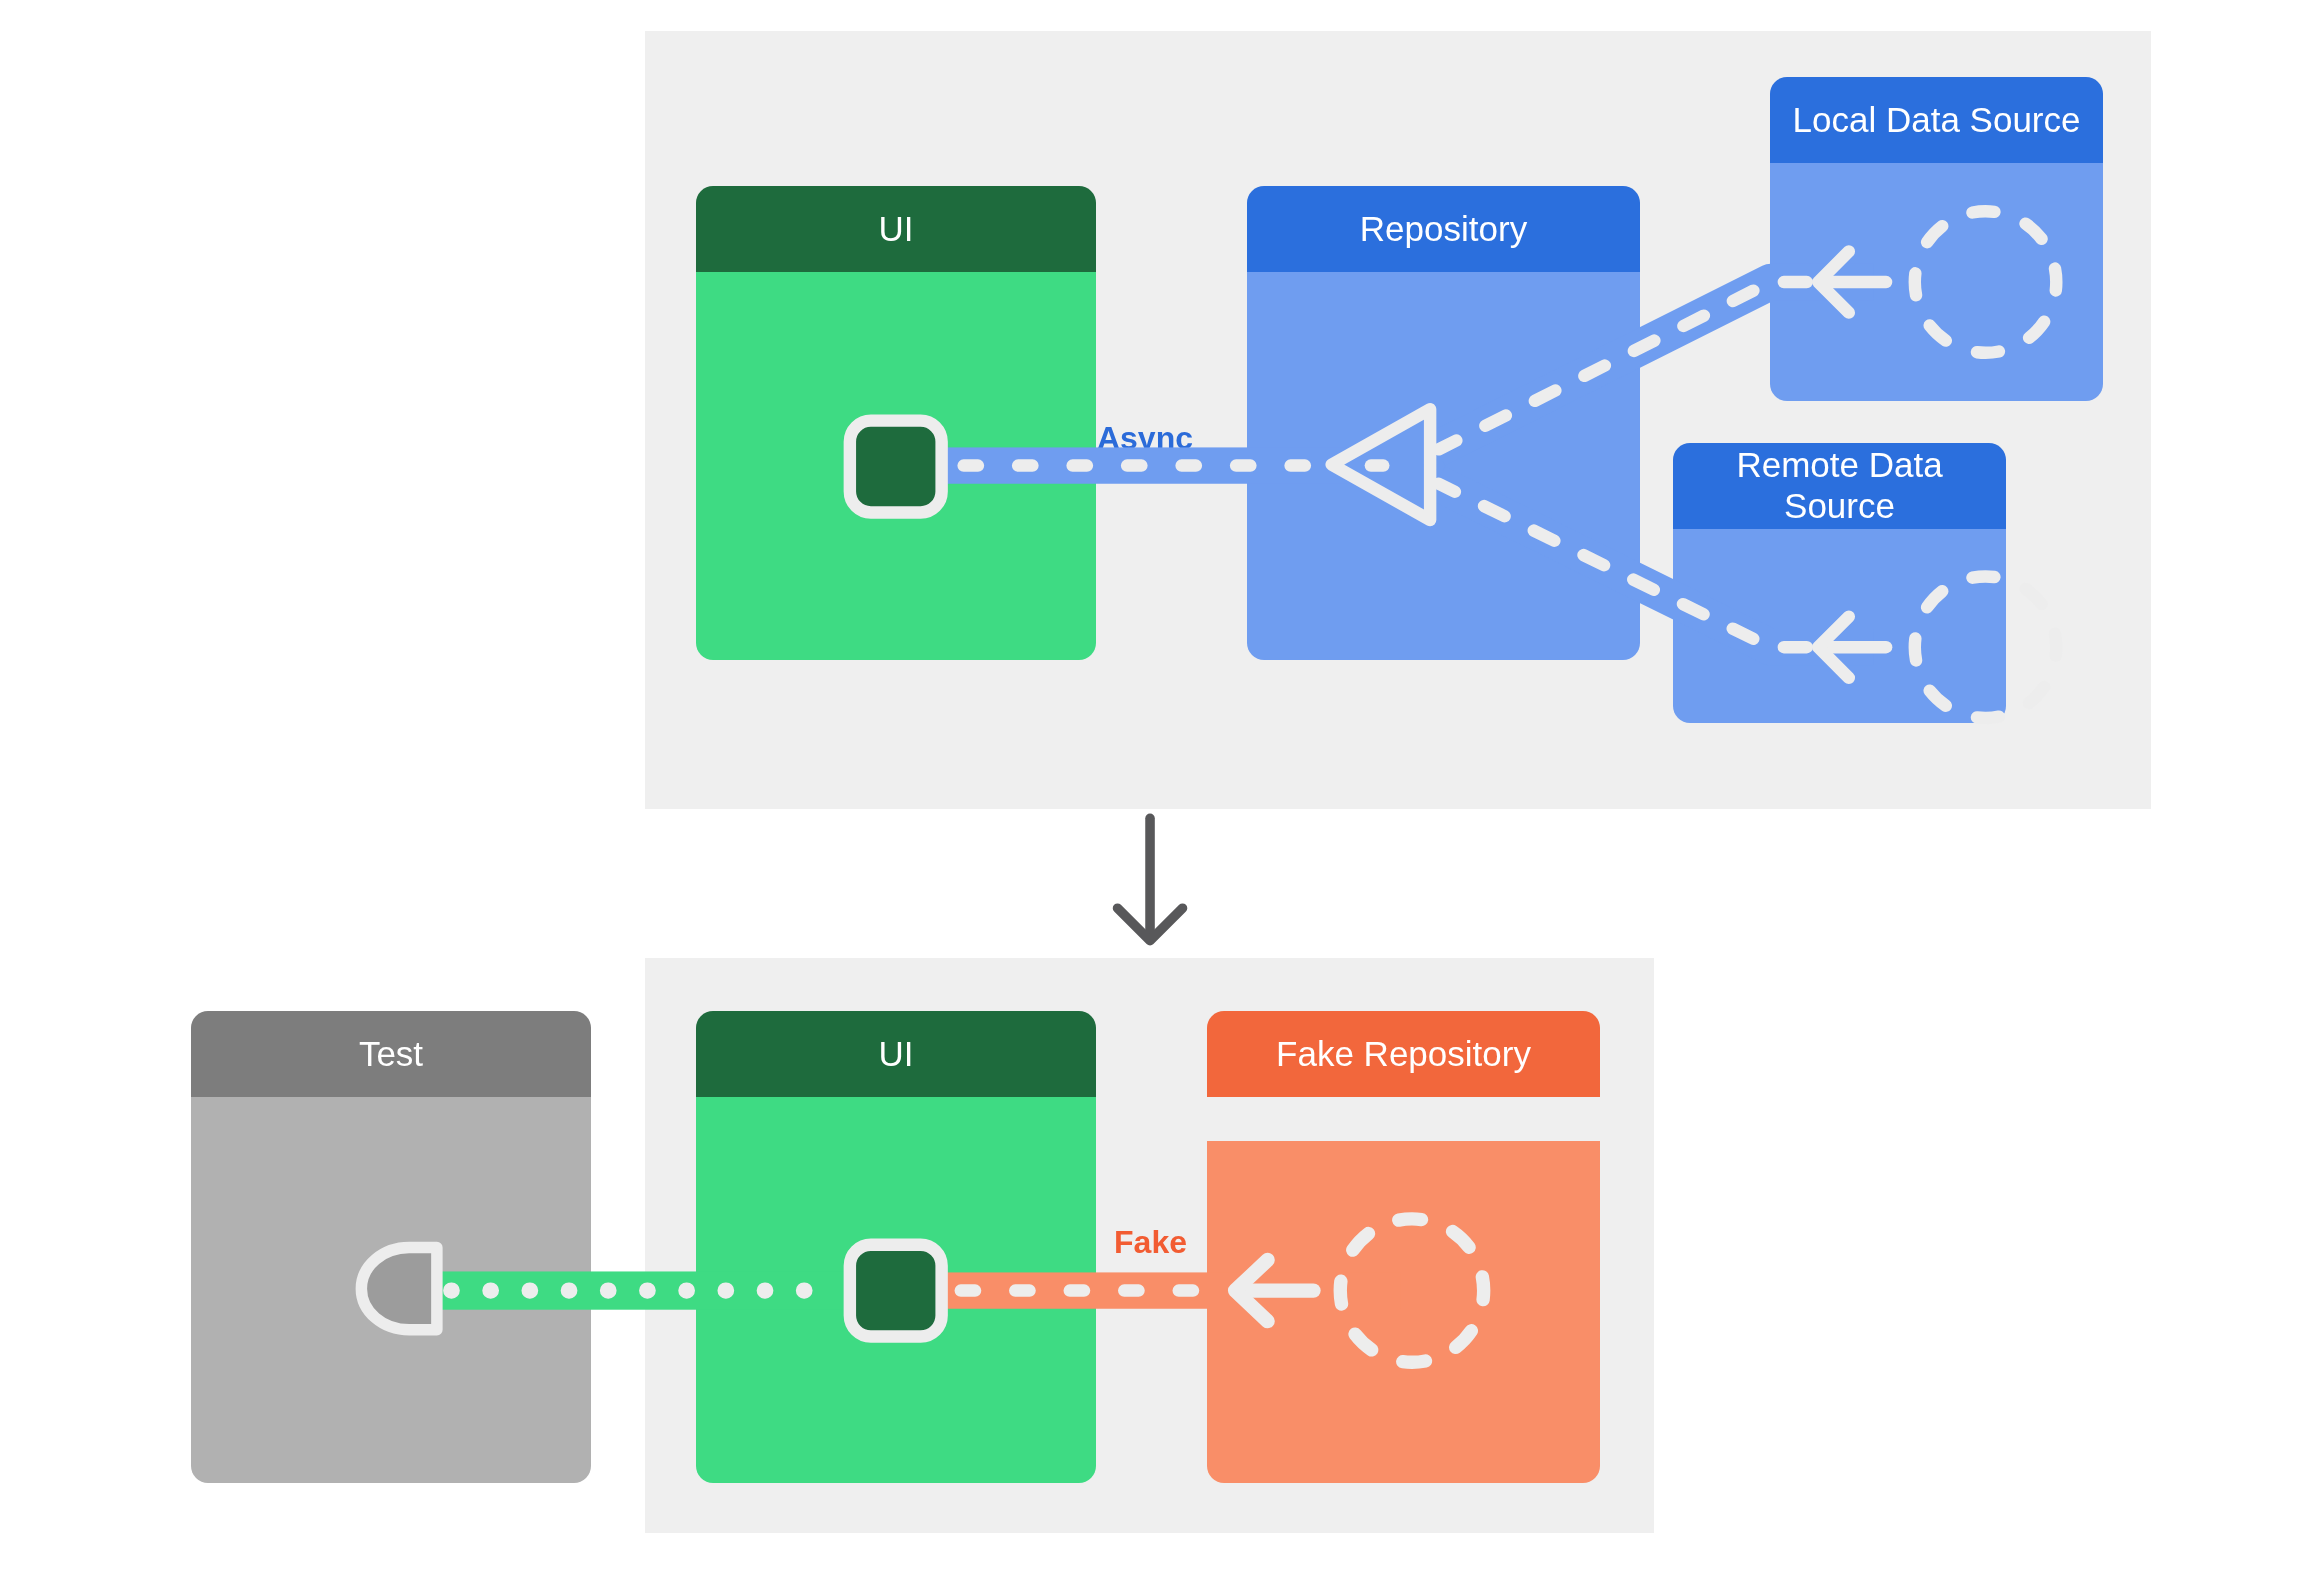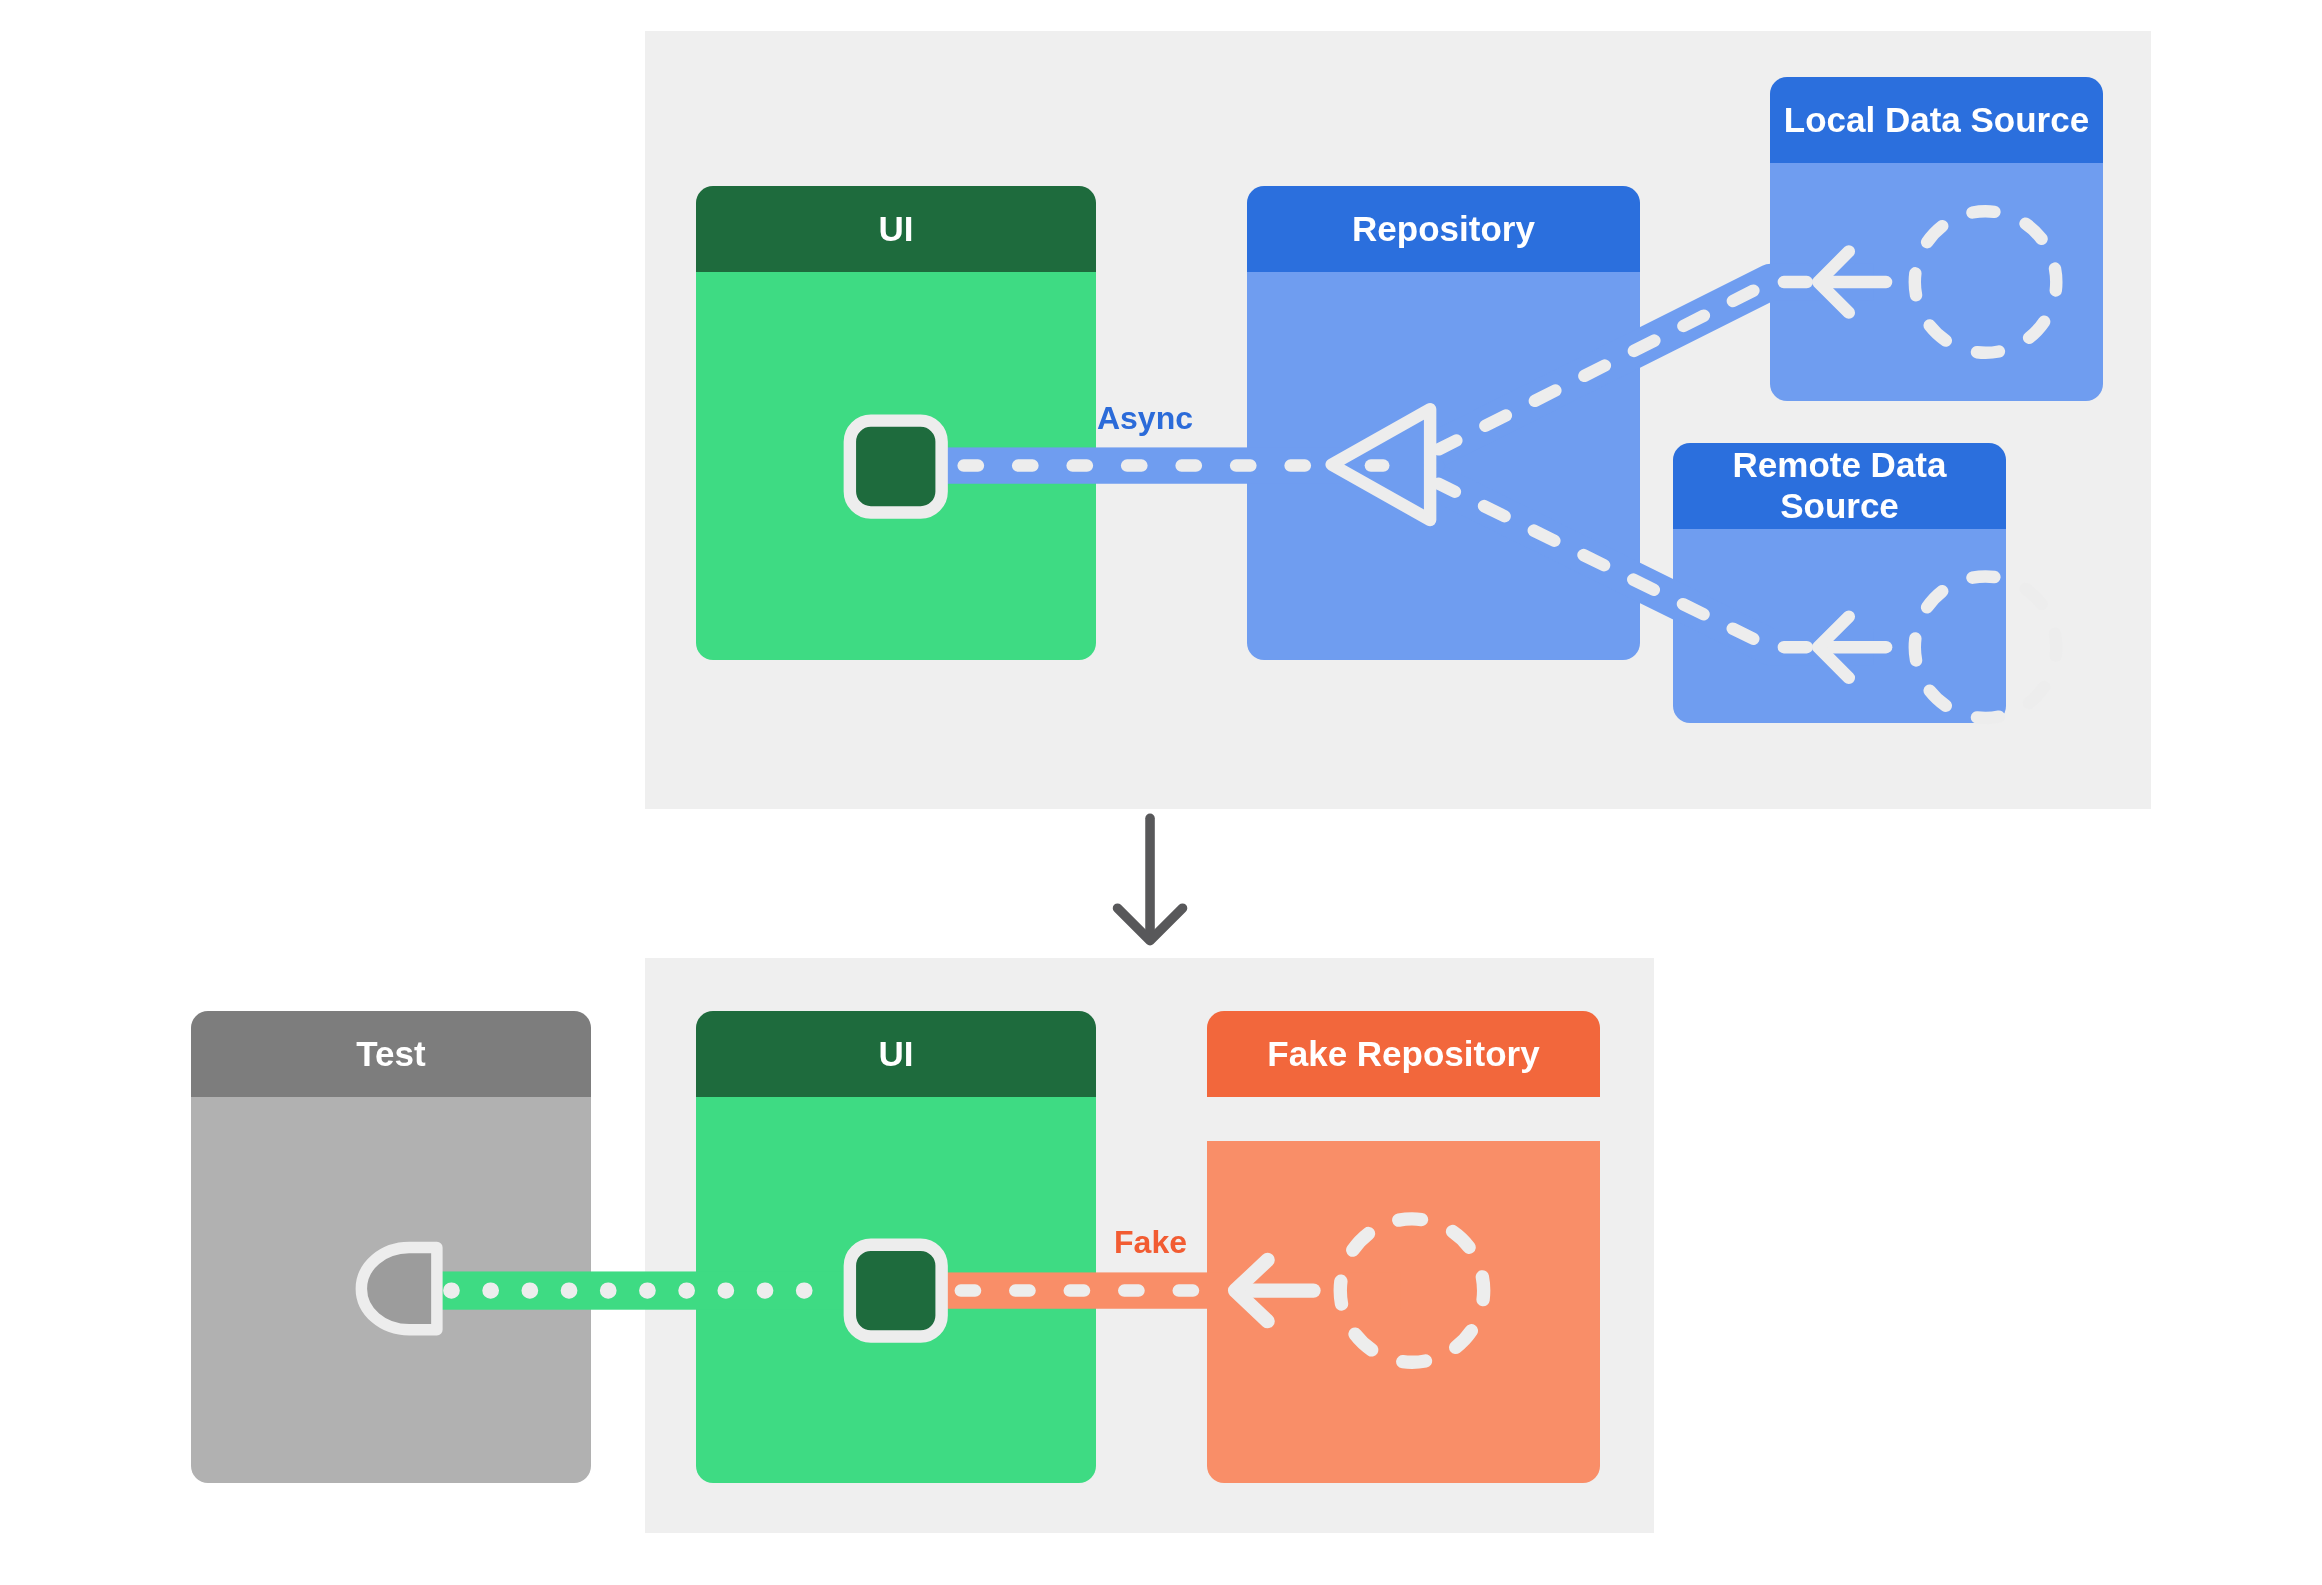--- a/index.html
+++ b/index.html
@@ -7,21 +7,21 @@
     position:relative;
     width:2323px;height:1586px;
     background:var(--page_bg,#fff);
     font-family:"Liberation Sans", sans-serif;
     overflow:hidden;
   }
   .panel{position:absolute;background:var(--panel_bg,#efefef);}
   .box{position:absolute;border-radius:17px;overflow:hidden;display:flex;flex-direction:column;}
   .box-header{
     flex:0 0 86px;height:86px;display:flex;align-items:center;justify-content:center;
-    color:#fff;font-size:35px;line-height:1.16;text-align:center;font-weight:700;
+    color:#fff;font-size:35px;line-height:1.16;text-align:center;font-weight:400;
   }
   .box-body{flex:1 1 auto;}
   .hdr-green{background:var(--green_header,#1e6b3d);align-items:center;}
   .body-green{background:var(--green_body,#3edb83);}
   .hdr-blue{background:var(--blue_header,#2b6fdd);}
   .body-blue{background:var(--blue_body,#6f9df0);}
   .hdr-orange{background:var(--orange_header,#f2673c);}
   .body-orange{background:var(--orange_body,#f98e68);}
   .hdr-gray{background:var(--gray_header,#7d7d7d);}
   .body-gray{background:var(--gray_body,#b1b1b1);}
@@ -83,21 +83,21 @@
     <div class="box-body body-green"></div>
   </div>
 
   <div class="box" style="left:1207px;top:1011px;width:393px;height:472px;gap:44px;">
     <div class="box-header hdr-orange">
       <span>Fake Repository</span>
     </div>
     <div class="box-body body-orange"></div>
   </div>
 
-  <div class="flow-label async" style="right:1130px;top:400px;">Async</div>
+  <div class="flow-label async" style="right:1130px;top:420px;">Async</div>
   <div class="flow-label sync" style="right:1136px;top:1224px;">Fake</div>
 
   <svg class="overlay" width="2323" height="1586" viewBox="0 0 2430 1659">
 
     <rect x="985" y="468" width="465" height="38" style="fill:var(--blue_body,#6f9df0)"></rect>
     <polyline points="1960,295 1852,295 1503,470" style="fill:none;stroke:var(--blue_body,#6f9df0);stroke-width:38;stroke-linejoin:round"></polyline>
     <polyline points="1960,677 1852,677 1503,505" style="fill:none;stroke:var(--blue_body,#6f9df0);stroke-width:38;stroke-linejoin:round"></polyline>
     <rect x="985" y="1331" width="480" height="38" style="fill:var(--orange_body,#f98e68)"></rect>
     <rect x="459" y="1330" width="431" height="40" style="fill:var(--green_body,#3edb83)"></rect>
 

